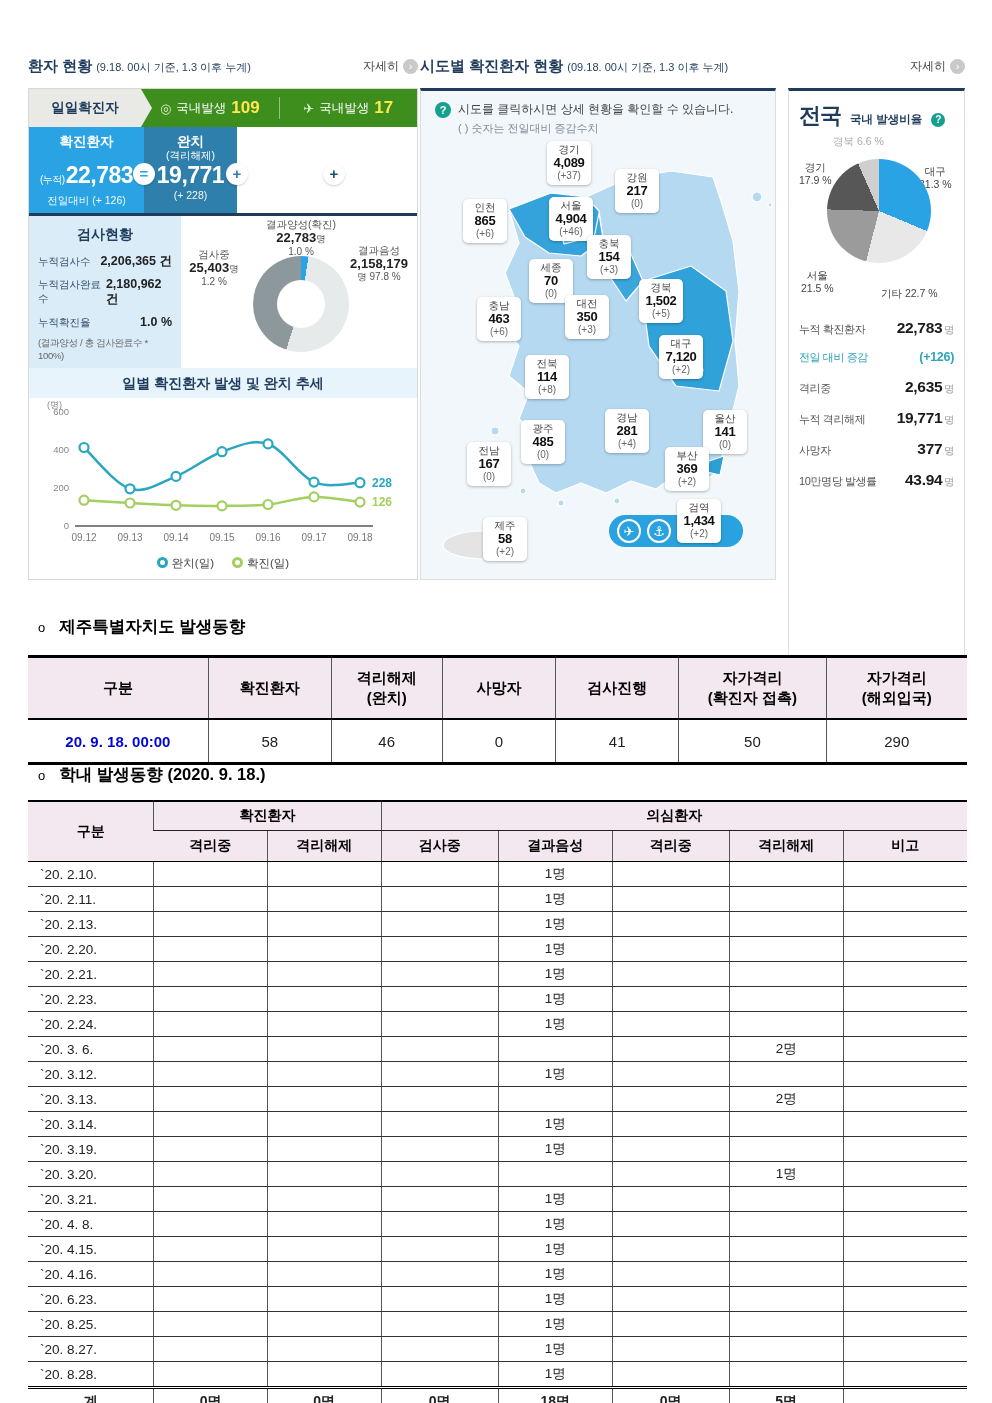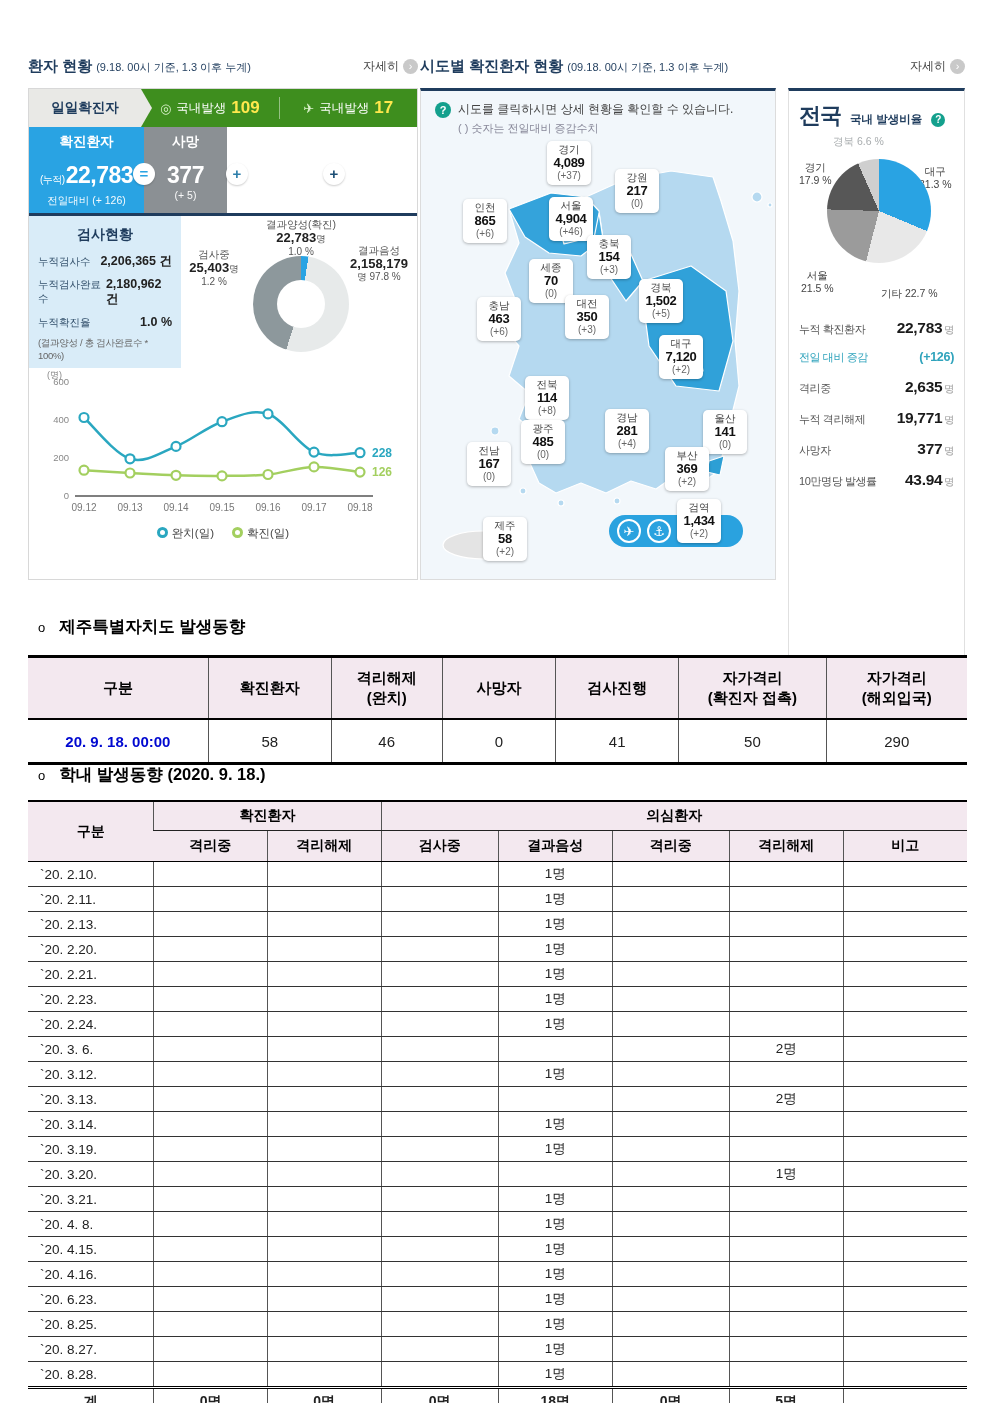--- a/index.html
+++ b/index.html
@@ -132,25 +132,25 @@
       </div>
     </div>
 
     <div class="stat-row" id="stat-row">
         <div class="stat-box" style="width: 115px; background: rgb(41, 163, 227);">
           <div class="sb-label">확진환자</div>
           <div class="sb-sub"></div>
           <div class="sb-value"><span class="sb-prefix">(누적)</span>22,783</div>
           <div class="sb-delta">전일대비 (+ 126)</div>
         </div>
-        <div class="stat-box" style="width: 83px; background: rgb(139, 144, 148);">
-          <div class="sb-label">사망</div>
-          <div class="sb-sub"></div>
-          <div class="sb-value">377</div>
-          <div class="sb-delta">(+ 5)</div>
+        <div class="stat-box" style="width: 93px; background: rgb(46, 127, 171);">
+          <div class="sb-label">완치</div>
+          <div class="sb-sub">(격리해제)</div>
+          <div class="sb-value">19,771</div>
+          <div class="sb-delta">(+ 228)</div>
         </div>
         <span class="op" style="left: 104px; color: rgb(41, 163, 227);">=</span>
         <span class="op" style="left: 197px; color: rgb(46, 127, 171);">+</span>
         <span class="op" style="left: 294px; color: rgb(28, 78, 117);">+</span>
       </div>
     <div class="navy-divider"></div>
 
     <div class="test-row">
       <div class="test-left">
         <h3>검사현황</h3>
@@ -186,20 +186,21 @@
           <div class="d-val">2,158,179</div>
           <div class="d-pct"><span class="d-unit">명</span> <span>97.8 %</span></div>
         </div>
         <div class="donut" id="test-donut" style="background: conic-gradient(rgb(41, 163, 227) 0%, rgb(41, 163, 227) 2.5%, rgb(231, 234, 234) 2.5%, rgb(231, 234, 234) 55%, rgb(141, 152, 156) 55%, rgb(141, 152, 156) 100%);">
             <div class="hole"></div>
           </div>
       </div>
     </div>
 
     <div class="trend">
+      <div class="trend-title">일별 확진환자 발생 및 완치 추세</div>
       <svg id="trend-svg" width="388" height="150">
           <text x="40" y="131" text-anchor="end" font-size="9.5" fill="#888">0</text>
           <text x="40" y="93" text-anchor="end" font-size="9.5" fill="#888">200</text>
           <text x="40" y="55" text-anchor="end" font-size="9.5" fill="#888">400</text>
           <text x="40" y="17" text-anchor="end" font-size="9.5" fill="#888">600</text>
           <text x="18" y="10" font-size="9" fill="#888">(명)</text>
           <line x1="46" y1="128" x2="344" y2="128" stroke="#555" stroke-width="1.5"></line>
           <text x="55" y="143" text-anchor="middle" font-size="10" fill="#777">09.12</text>
           <text x="101" y="143" text-anchor="middle" font-size="10" fill="#777">09.13</text>
           <text x="147" y="143" text-anchor="middle" font-size="10" fill="#777">09.14</text>
@@ -315,21 +316,21 @@
         <div class="region-label" style="left: 218px; top: 188px;">
           <div class="r-name">경북</div>
           <div class="r-value">1,502</div>
           <div class="r-delta">(+5)</div>
         </div>
         <div class="region-label" style="left: 238px; top: 244px;">
           <div class="r-name">대구</div>
           <div class="r-value">7,120</div>
           <div class="r-delta">(+2)</div>
         </div>
-        <div class="region-label" style="left: 104px; top: 264px; margin-top: 21px;">
+        <div class="region-label" style="left: 104px; top: 264px;">
           <div class="r-name">전북</div>
           <div class="r-value">114</div>
           <div class="r-delta">(+8)</div>
         </div>
         <div class="region-label" style="left: 184px; top: 318px;">
           <div class="r-name">경남</div>
           <div class="r-value">281</div>
           <div class="r-delta">(+4)</div>
         </div>
         <div class="region-label" style="left: 282px; top: 319px;">

